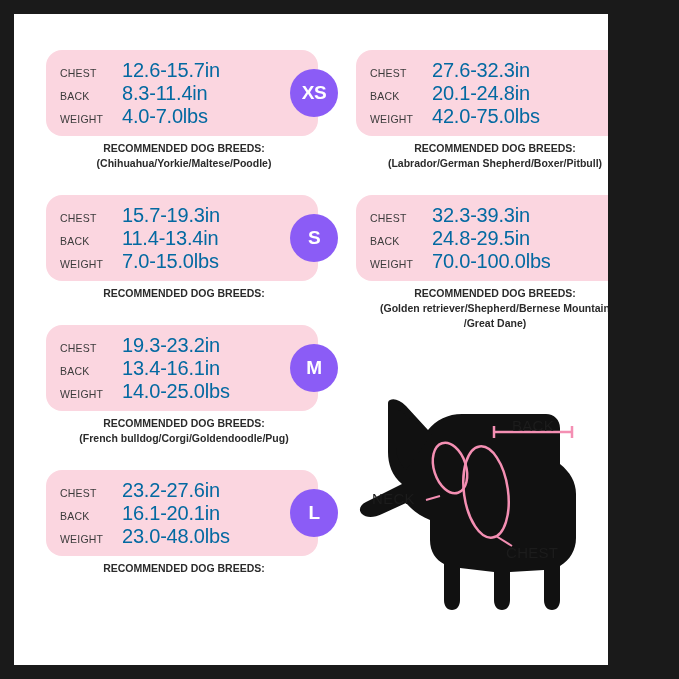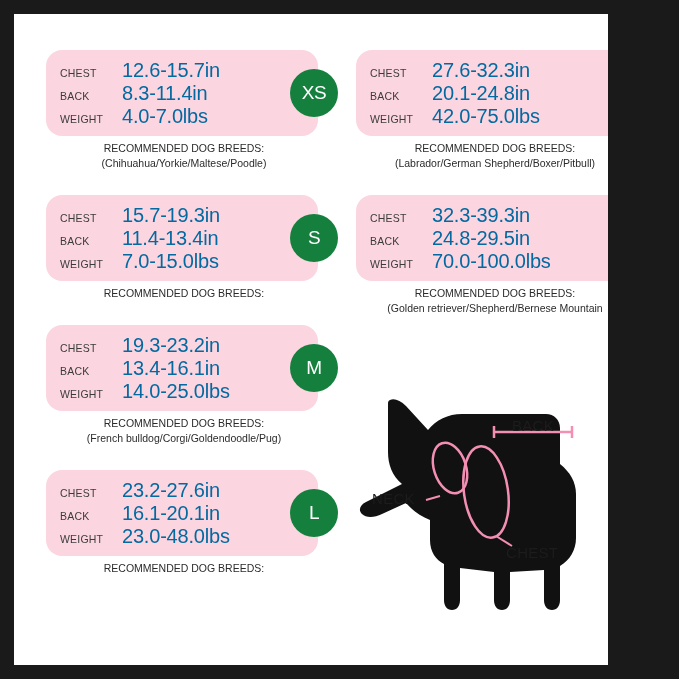--- a/index.html
+++ b/index.html
@@ -70,38 +70,39 @@
     letter-spacing: -0.2px;
   }
   .badge {
     position: absolute;
     right: -20px;
     top: 50%;
     transform: translateY(-50%);
     width: 48px;
     height: 48px;
     border-radius: 50%;
-    background: #15803d;
+    background: #8b5cf6;
     color: #ffffff;
     font-size: 19px;
-    font-weight: normal;
+    font-weight: bold;
     display: flex;
     align-items: center;
     justify-content: center;
     letter-spacing: -0.5px;
   }
   .badge.small-text { font-size: 16px; }
   .breeds {
     text-align: center;
     font-size: 10.5px;
     color: #2b2b2b;
     line-height: 15px;
     margin-top: 5px;
     width: 300px;
     margin-left: 2px;
+    font-weight: bold;
   }
   .breeds .b2 { display: block; }
 
   
   .col-right .card { width: 272px; margin-left: 14px; }
   .col-right .breeds { width: 302px; }
 
   
   #dog-area {
     position: absolute;
@@ -261,20 +262,21 @@
           </div>
           <div class="row">
             <span class="lbl">WEIGHT</span>
             <span class="val">70.0-100.0lbs</span>
           </div>
         </div>
       </div>
       <div class="breeds">
         <span>RECOMMENDED DOG BREEDS:</span>
         <span class="b2">(Golden retriever/Shepherd/Bernese Mountain</span>
+        <span class="b2">/Great Dane)</span>
       </div>
     </div>
 
   </div>
 
   <div id="dog-area">
     <svg width="310" height="270" viewBox="0 0 310 270">
 
       <path fill="#111111" d="
         M44,40

